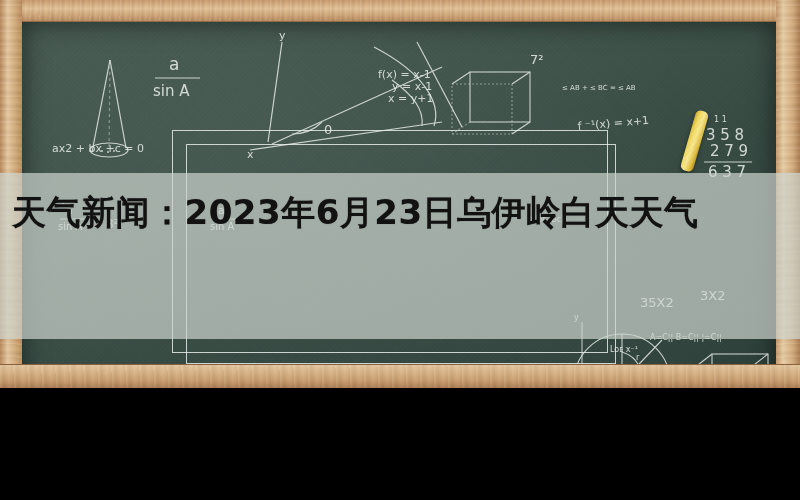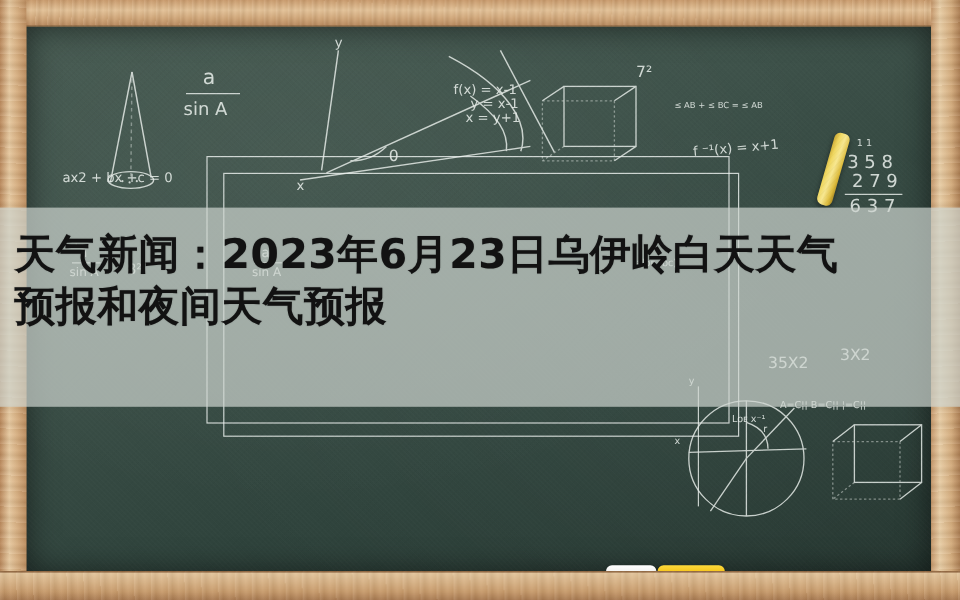--- a/index.html
+++ b/index.html
@@ -4,21 +4,21 @@
 <style>
   * { margin:0; padding:0; box-sizing:border-box; }
   html, body {
     width:800px; height:500px;
     font-family:"Liberation Sans", sans-serif;
     overflow:hidden; background:#000;
   }
 
   #stage {
     position:relative;
-    width:800px; height:500px;
+    width:800px; height:388px;
     overflow:hidden;
   }
 
   
   .frame-wood {
     position:absolute; inset:0;
     background:
       repeating-linear-gradient(90deg,
         rgba(0,0,0,0.05) 0px, rgba(0,0,0,0.0) 2px, rgba(255,255,255,0.05) 4px, rgba(0,0,0,0.04) 7px),
       linear-gradient(180deg,#d2a877 0%, #c79a68 18%, #e0bb8e 45%, #c99b6b 75%, #b98a5c 100%);
@@ -269,15 +269,15 @@
   <div class="frame-right"></div>
 
   <div class="chalk-stick chalk-white-ledge"></div>
   <div class="chalk-stick chalk-yellow-ledge"></div>
 
   <div class="ledge-lip"></div>
   <div class="ledge"></div>
 
   <div class="title-band"></div>
 
-  <div class="title-text"><span>天气新闻：2023年6月23日乌伊岭白天天气</span><br><span>预报和夜间天气预报</span></div>
+  <div class="title-text"><span>天气新闻：2023年6月23日乌伊岭白天天气</span><br></div>
 
 </div>
 
 </body></html>

